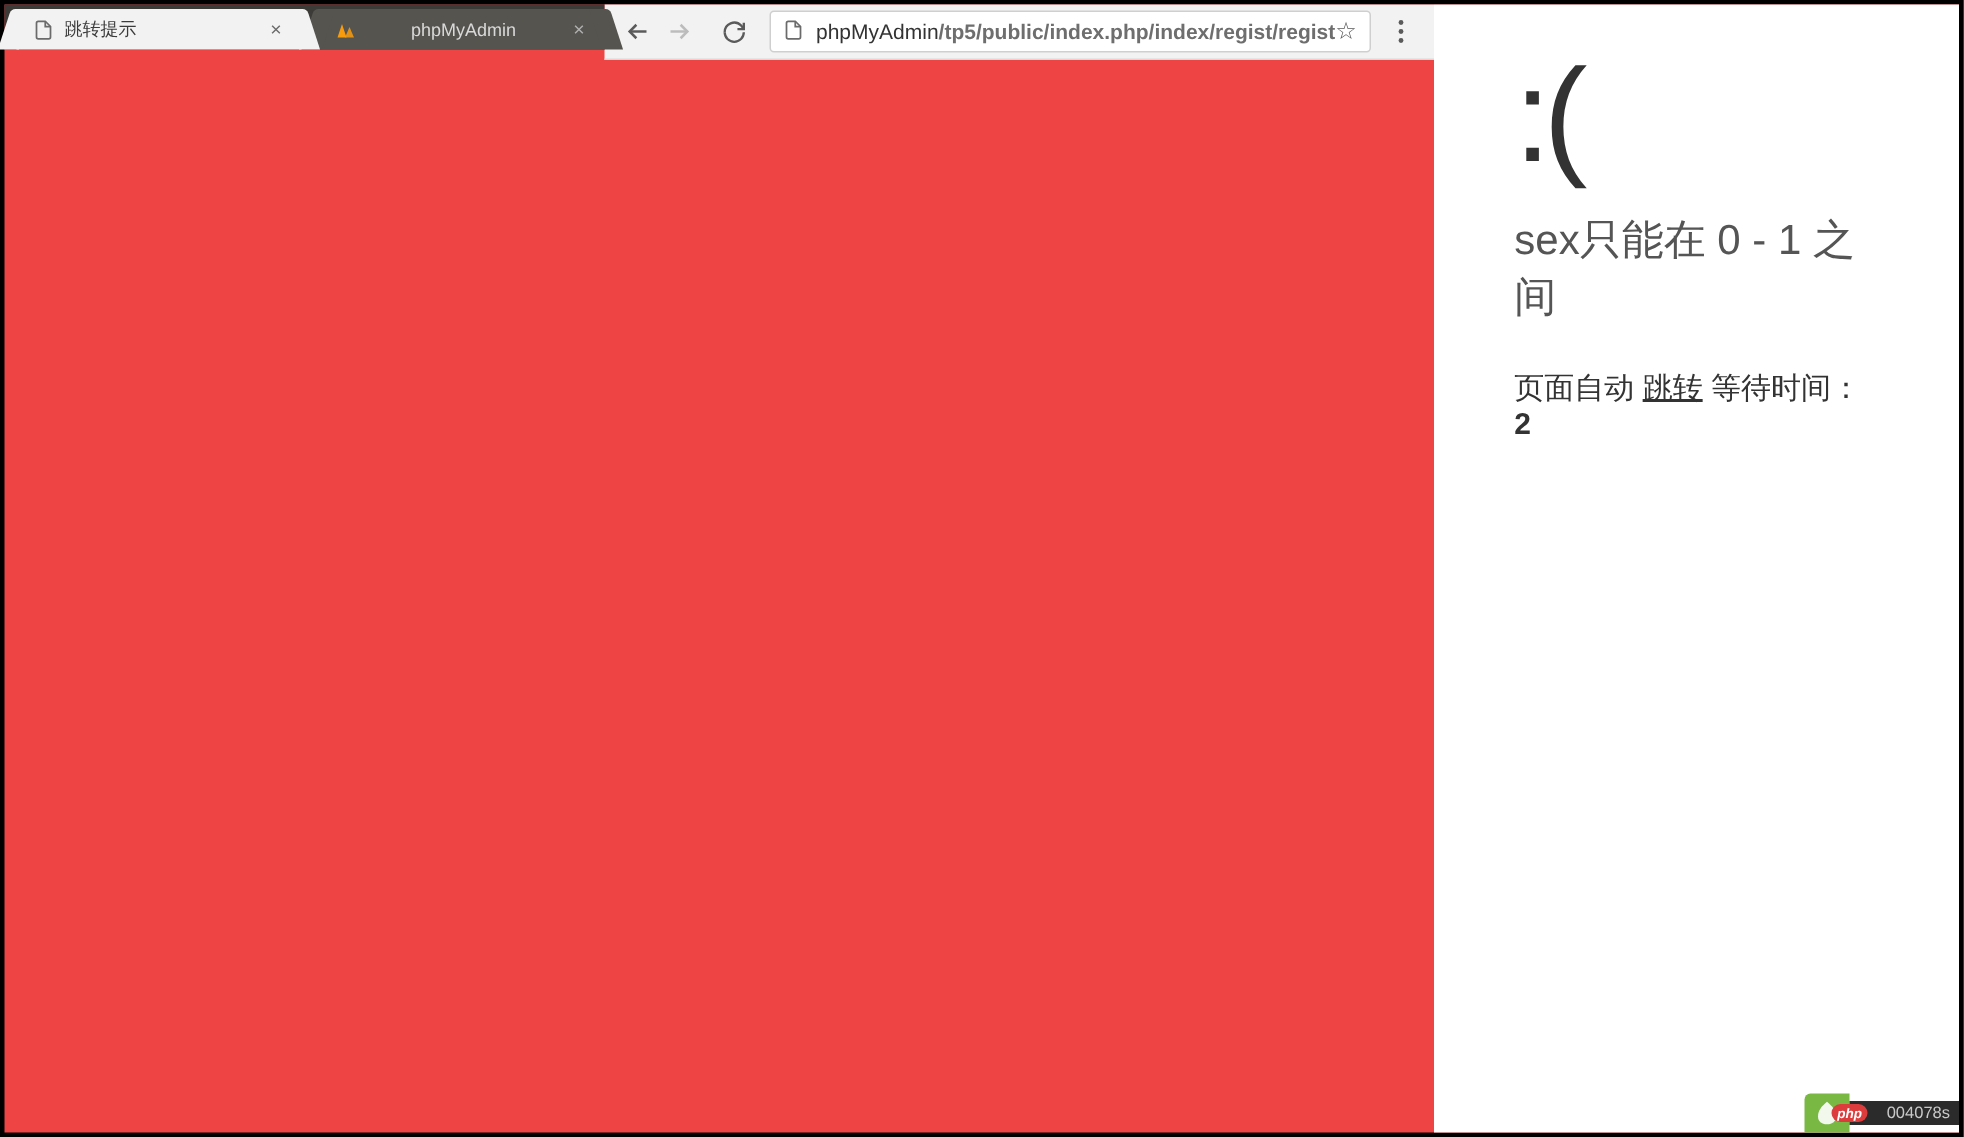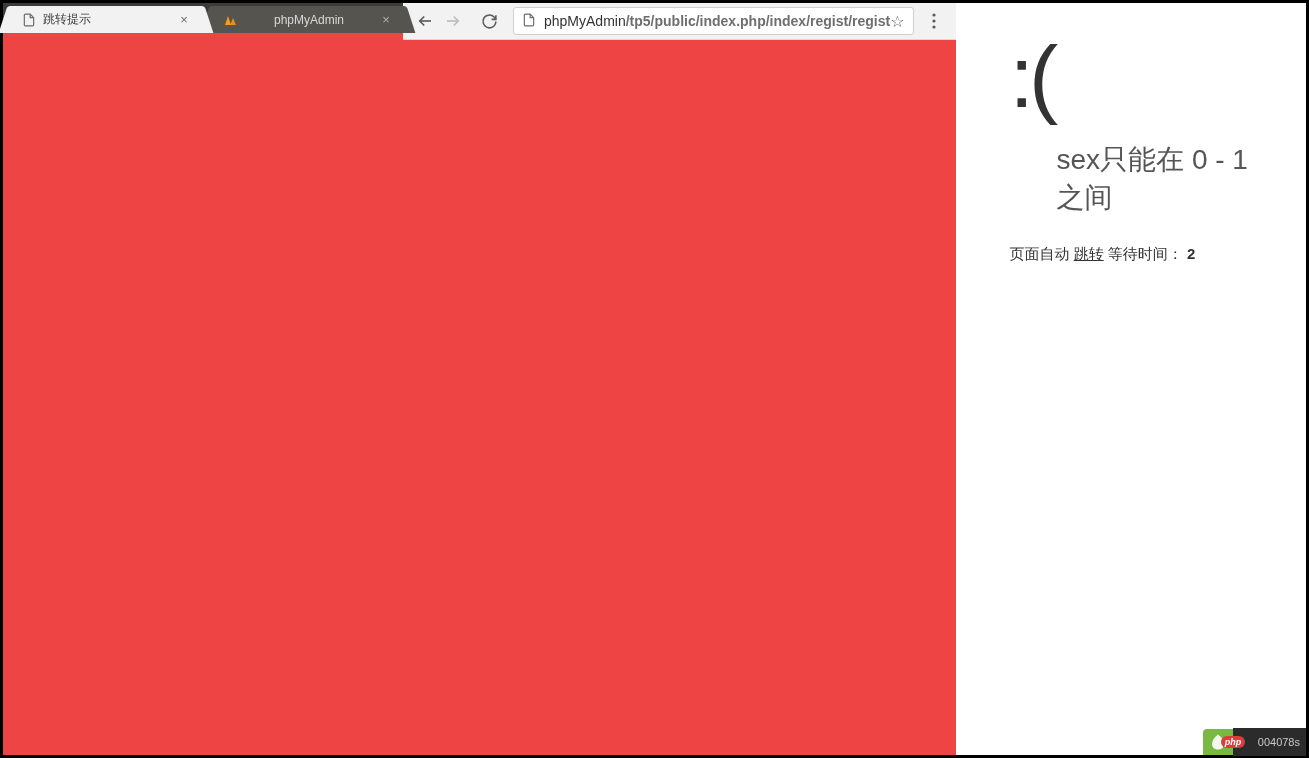--- a/index.html
+++ b/index.html
@@ -192,24 +192,23 @@
       font-family: Arial, sans-serif;
       letter-spacing: -5px;
       margin-bottom: 20px;
     }
     .error-message {
       font-size: 28px;
       color: #555;
       font-weight: 400;
       margin-bottom: 28px;
       font-family: "Microsoft YaHei", "微软雅黑", Arial, sans-serif;
-      margin-left: 47px;
     }
     .redirect-line {
-      font-size: 15px;
+      font-size: 20px;
       color: #333;
       font-family: "Microsoft YaHei", "微软雅黑", Arial, sans-serif;
     }
     .redirect-link {
       text-decoration: underline;
       color: #333;
     }
     .redirect-count {
       font-weight: bold;
     }
@@ -227,21 +226,21 @@
       width: 30px;
       height: 26px;
       display: flex;
       align-items: center;
       justify-content: center;
       border-top-left-radius: 4px;
     }
     .wm-text {
       background: #2b2b2b;
       color: #c9c9c9;
-      height: 28px;
+      height: 16px;
       display: flex;
       align-items: center;
       padding: 0 6px 0 2px;
       font-size: 11px;
       position: relative;
     }
     .wm-php {
       position: absolute;
       left: -12px;
       background: #dc3c3c;

